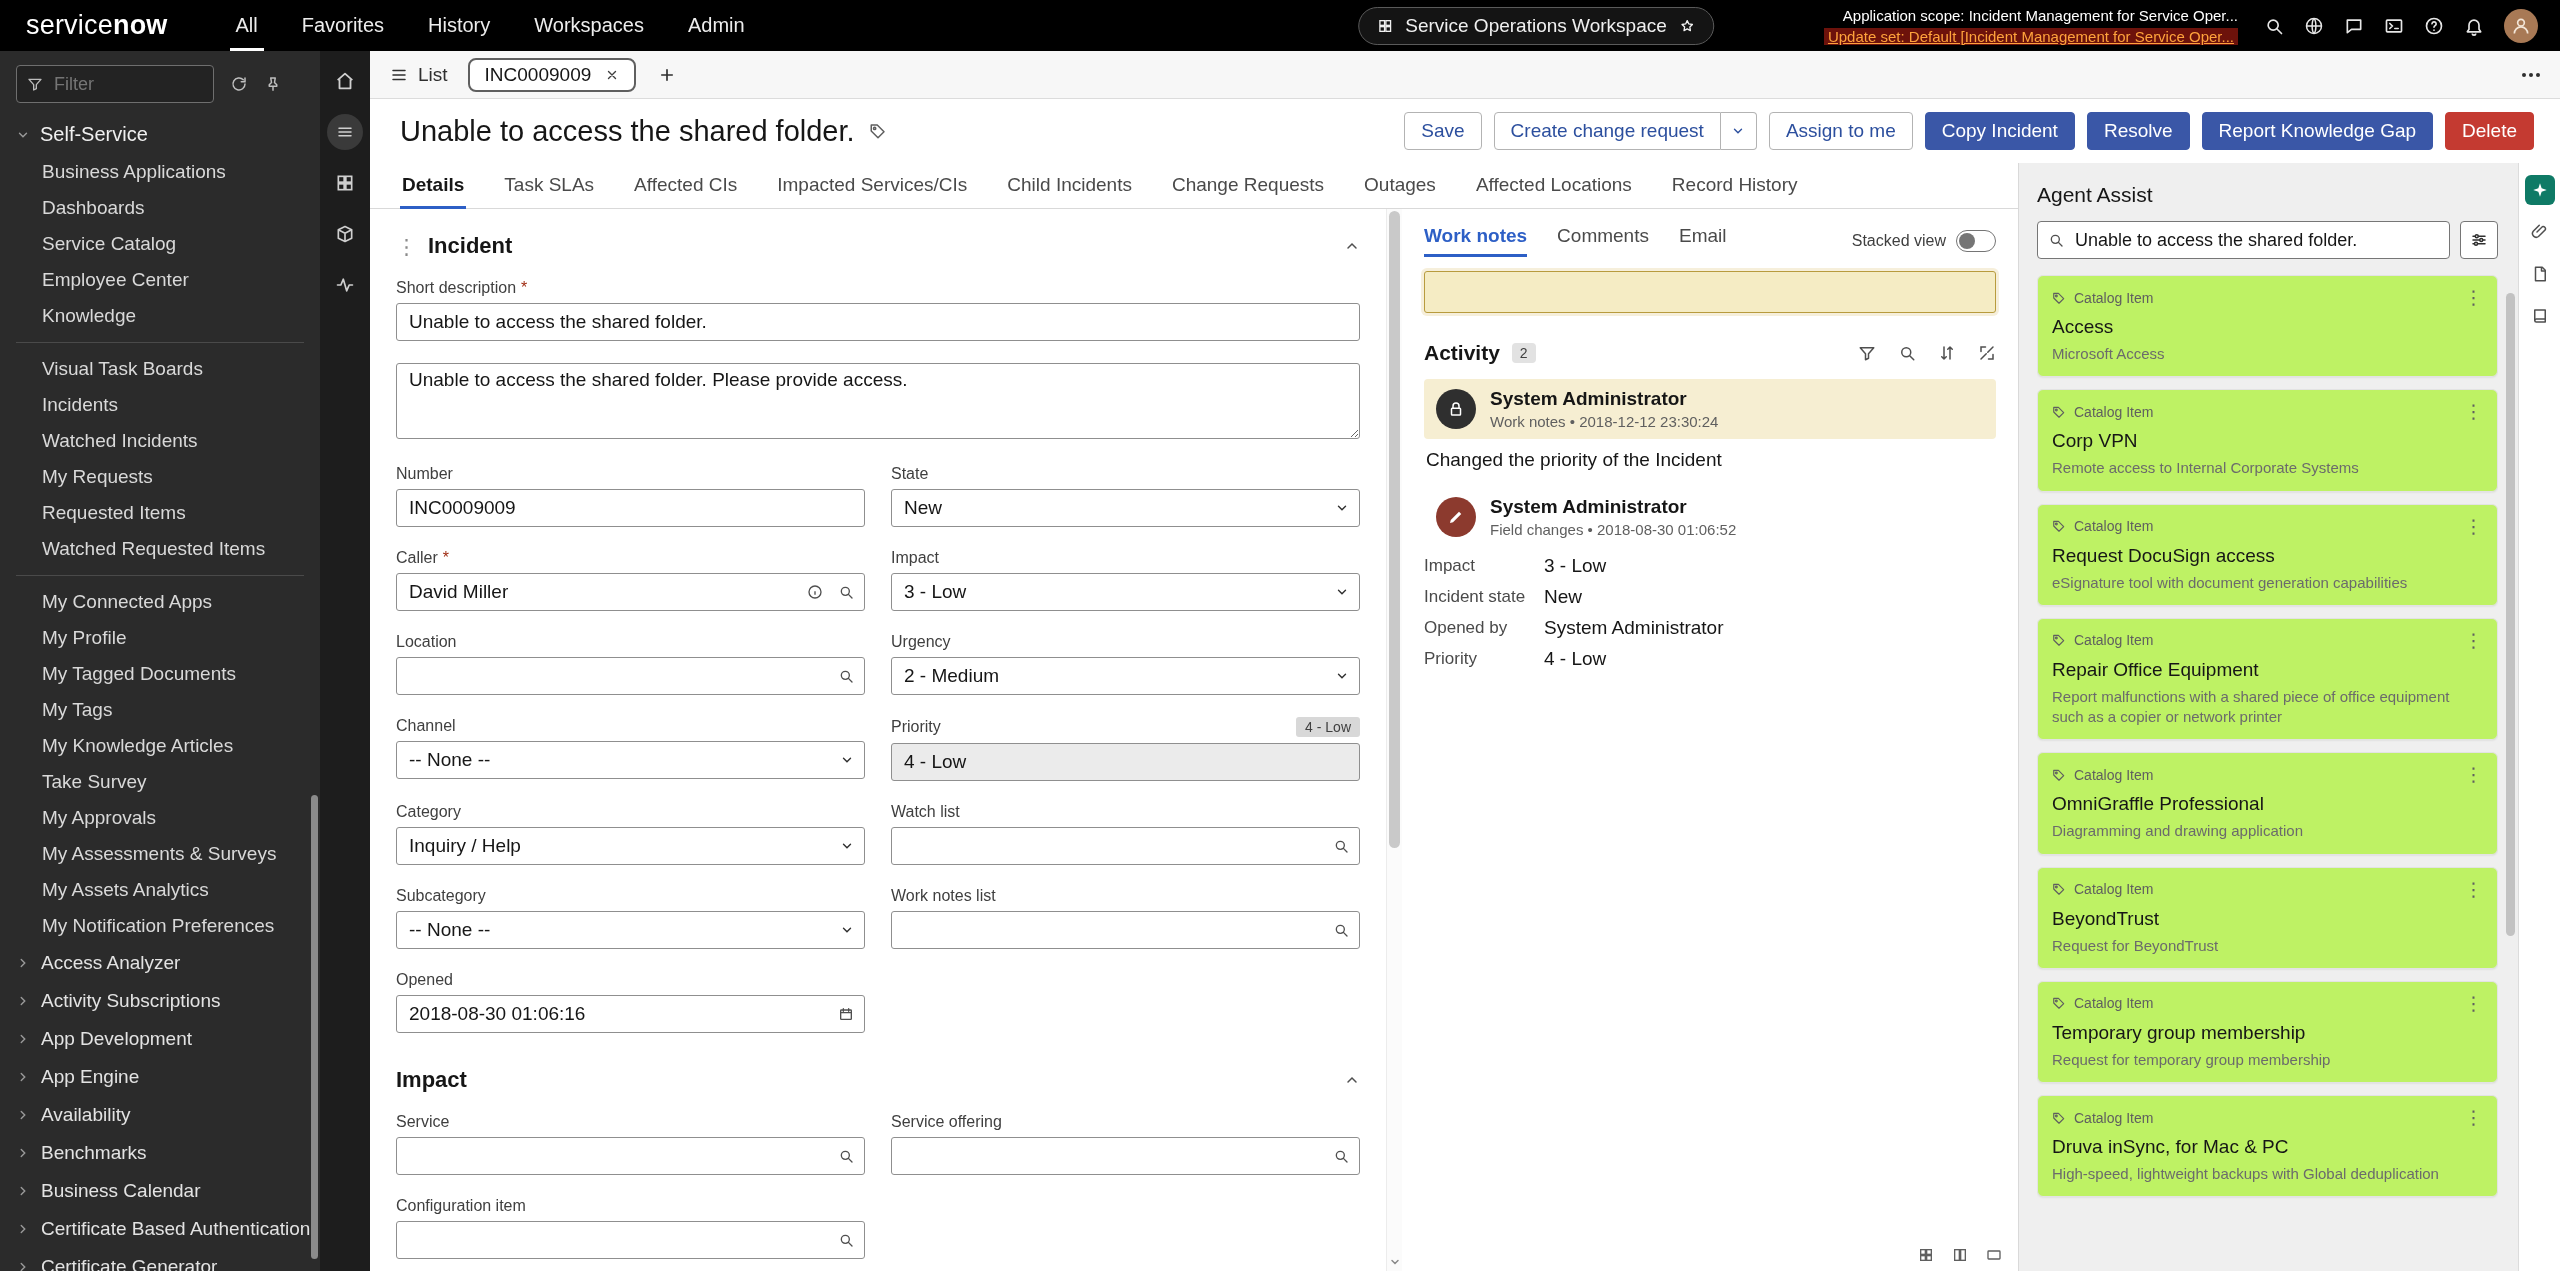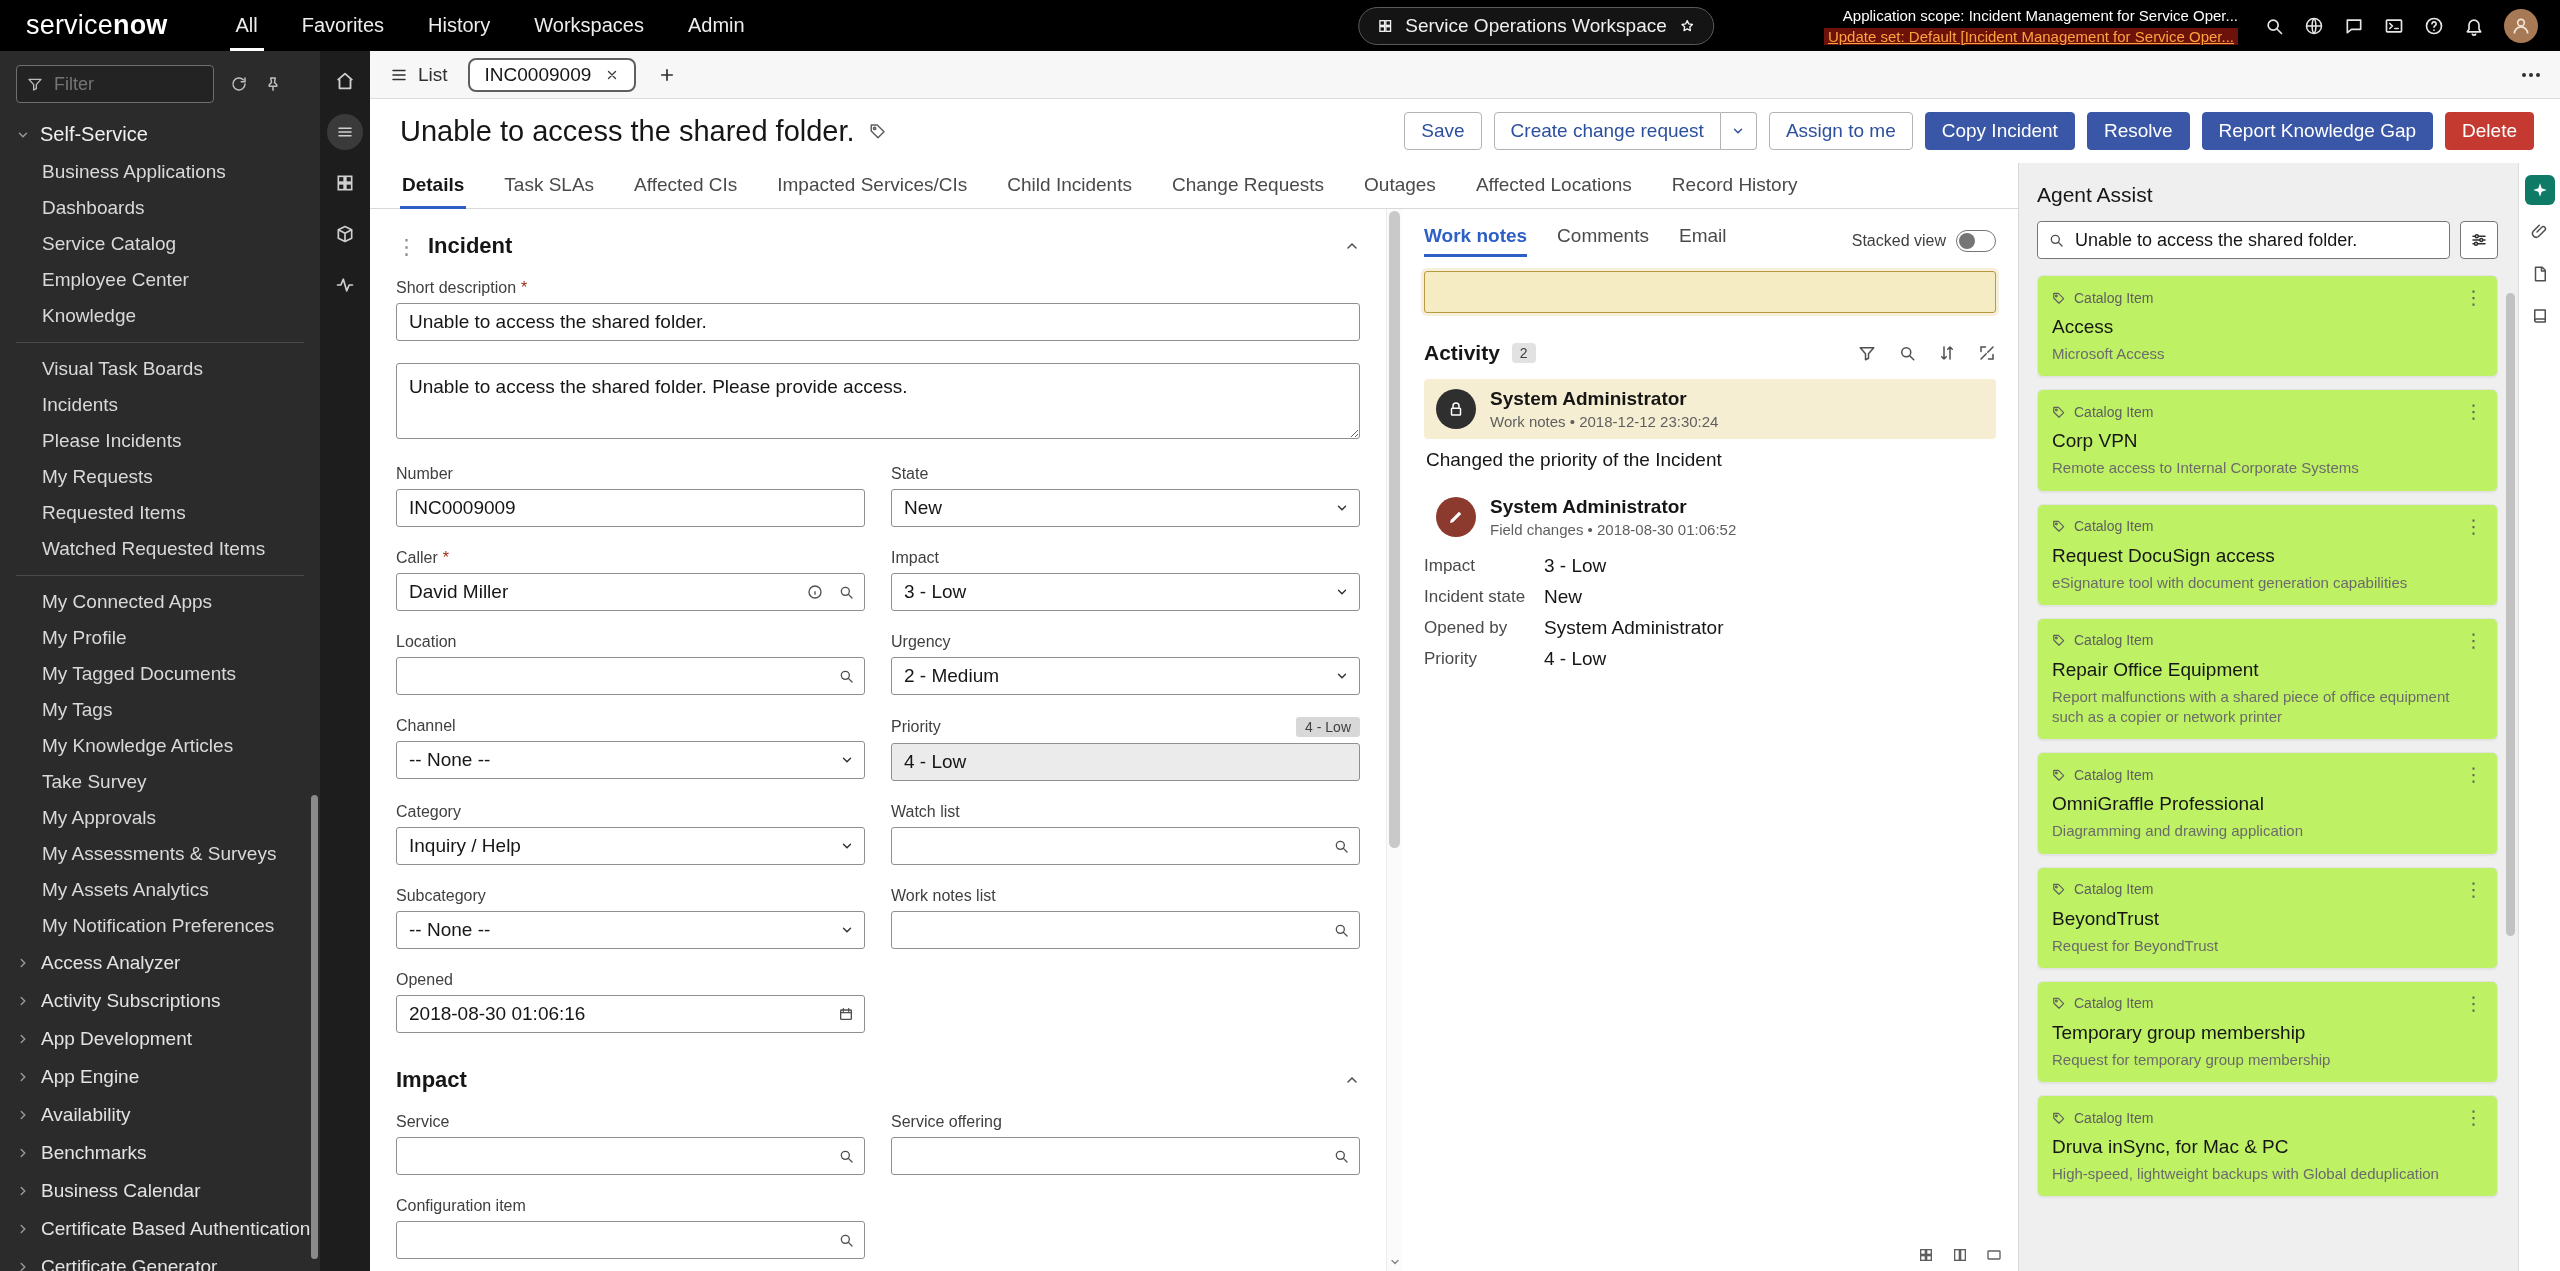--- a/index.html
+++ b/index.html
@@ -86,21 +86,21 @@
   .sec-chev{margin-left:auto;color:#4f4f4f;cursor:pointer}
   .fgrid{display:grid;grid-template-columns:1fr 1fr;column-gap:26px;row-gap:22px}
   .span2{grid-column:1 / 3}
   .flabel{font-size:16px;color:#3f3f3f;margin-bottom:6px;display:flex;align-items:center;gap:5px}
   .req{color:#9e2a10;font-size:16px}
   .inp,.ta,.sel{width:100%;border:1px solid #8f8f8f;border-radius:3px;background:#fff;font-size:19px;color:#161616;font-family:inherit}
   .inp{height:38px;padding:0 12px;outline:none}
   .inp.has-ic{padding-right:40px}
   .inp.has-ic2{padding-right:70px}
   .inp.ro{background:#ebebeb}
-  .ta{padding:12px 12px;resize:vertical;outline:none}
+  .ta{padding:5px 12px;resize:vertical;outline:none}
   .inp-wrap{position:relative}
   .in-ic{position:absolute;top:50%;transform:translateY(-50%);color:#4f4f4f;cursor:pointer}
   .in-ic.r1{right:11px}.in-ic.r2{right:42px}
   .sel{height:38px;display:flex;align-items:center;padding:0 36px 0 12px;position:relative;cursor:pointer}
   .sel .sv{flex:1;white-space:nowrap;overflow:hidden}
   .sel .scaret{position:absolute;right:10px;color:#2f2f2f}
   .badge-sm{margin-left:auto;background:#d8d8d8;color:#3f3f3f;font-size:14px;border-radius:3px;padding:2px 9px}
 
   
   .form-scroll{width:16px;flex:0 0 16px;background:#fbfbfb;border-left:1px solid #ececec;position:relative}
@@ -274,21 +274,21 @@
         <span>Self-Service</span>
       </div>
       <div class="nav-item">Business Applications</div>
       <div class="nav-item">Dashboards</div>
       <div class="nav-item">Service Catalog</div>
       <div class="nav-item">Employee Center</div>
       <div class="nav-item">Knowledge</div>
       <div class="nav-divider"></div>
       <div class="nav-item">Visual Task Boards</div>
       <div class="nav-item">Incidents</div>
-      <div class="nav-item">Please Incidents</div>
+      <div class="nav-item">Watched Incidents</div>
       <div class="nav-item">My Requests</div>
       <div class="nav-item">Requested Items</div>
       <div class="nav-item">Watched Requested Items</div>
       <div class="nav-divider"></div>
       <div class="nav-item">My Connected Apps</div>
       <div class="nav-item">My Profile</div>
       <div class="nav-item">My Tagged Documents</div>
       <div class="nav-item">My Tags</div>
       <div class="nav-item">My Knowledge Articles</div>
       <div class="nav-item">Take Survey</div>

